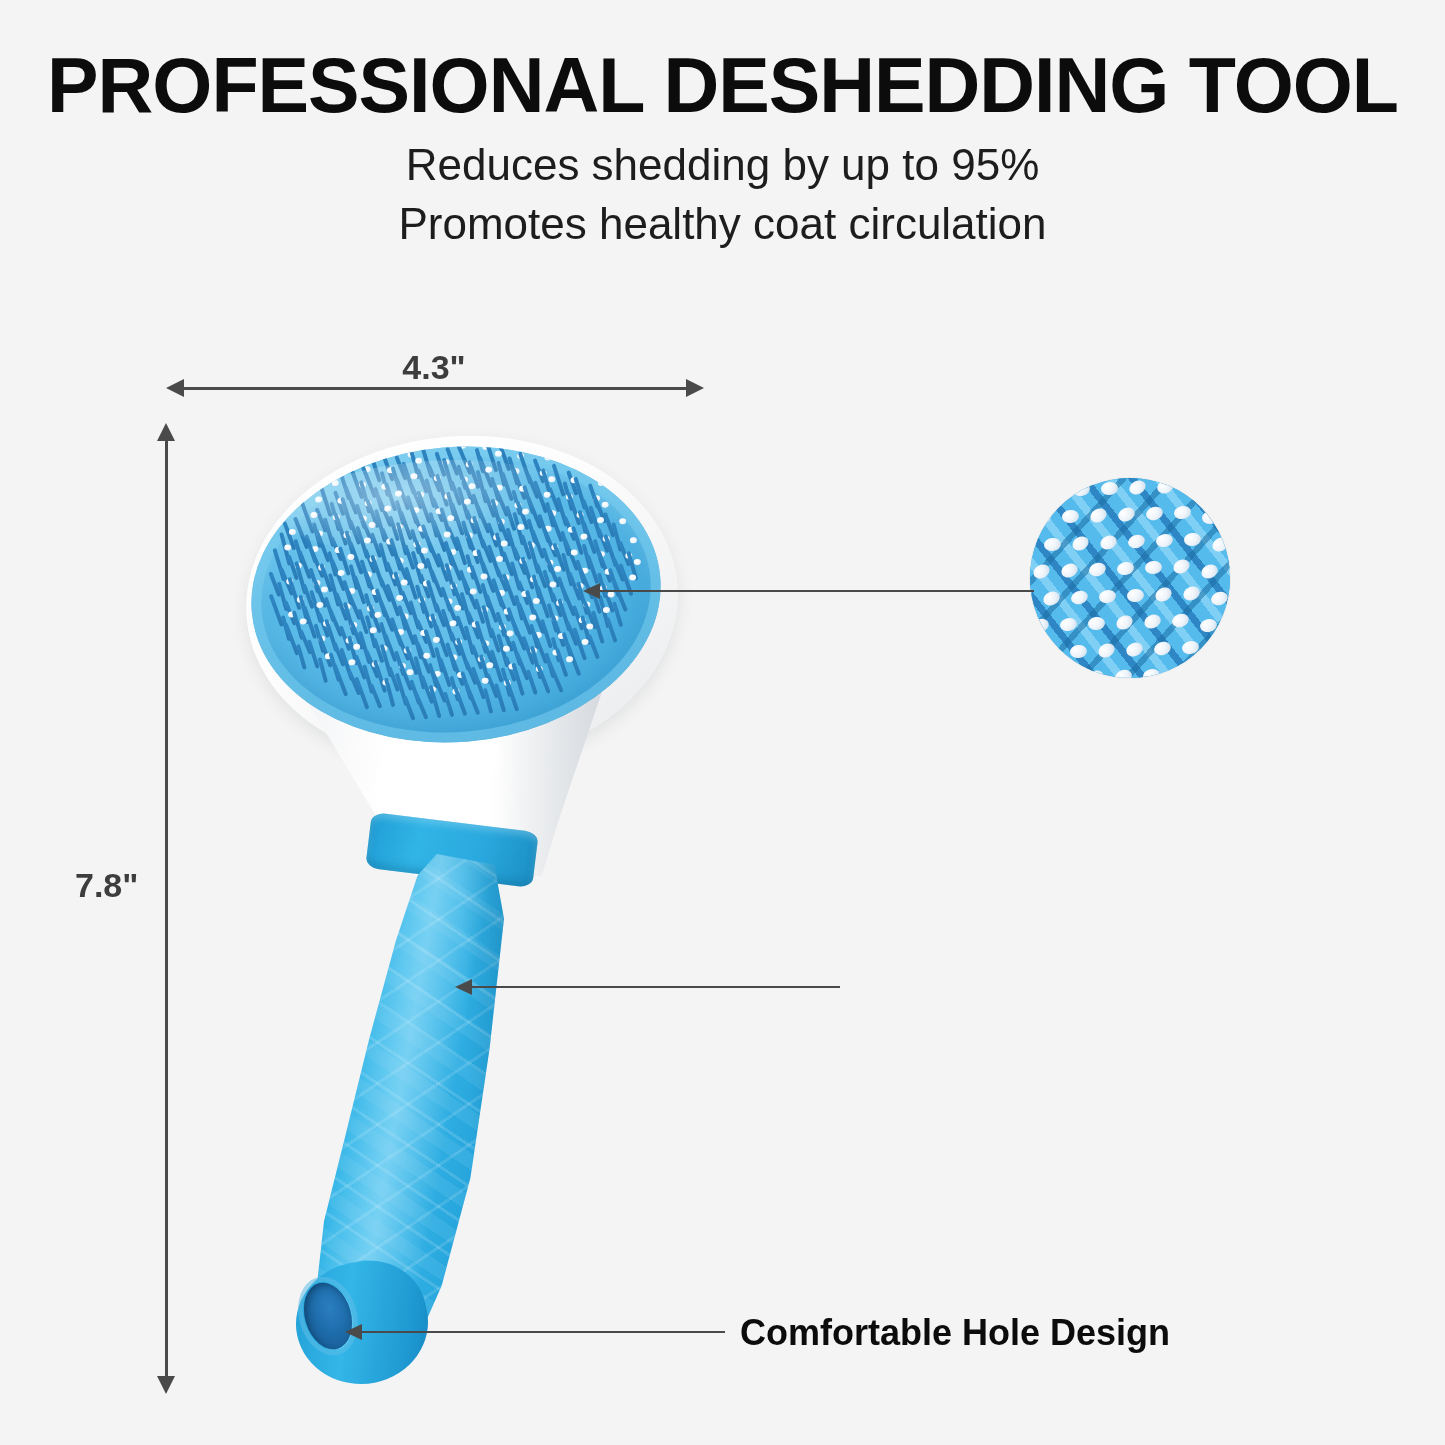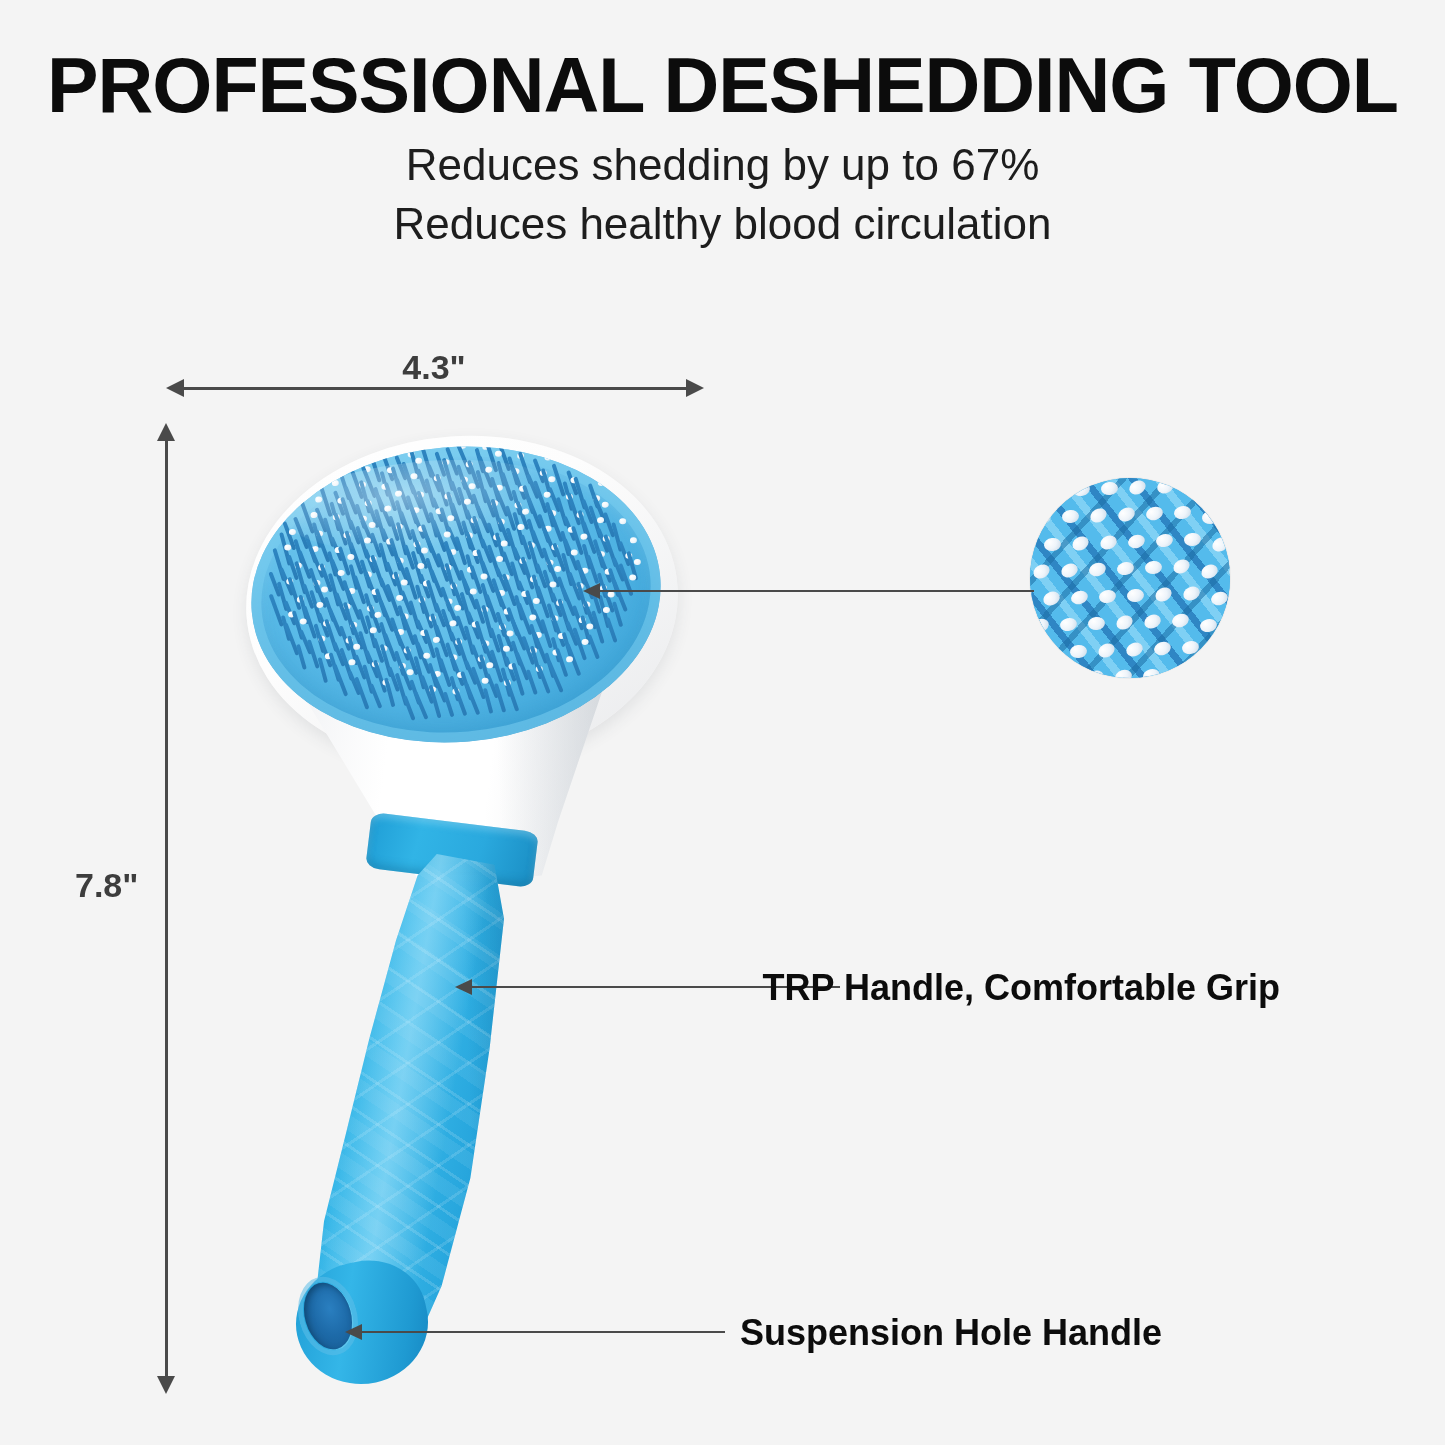--- a/index.html
+++ b/index.html
@@ -241,22 +241,22 @@
     transform:rotate(-16deg);
     box-shadow:inset 0 0 0 5px rgba(92,190,232,0.55);
   }
 </style>
 </head>
 <body>
 
 <div id="stage">
 
   <div class="title">PROFESSIONAL DESHEDDING TOOL</div>
-  <div class="sub s1">Reduces shedding by up to 67%</div>
-  <div class="sub s2">Reduces healthy blood circulation</div>
+  <div class="sub s1">Reduces shedding by up to 95%</div>
+  <div class="sub s2">Promotes healthy coat circulation</div>
 
   <div class="dim-label" id="dim-w-label">4.3"</div>
   <div class="hline" style="left:180px; top:387px; width:508px;"></div>
   <div class="arrowhead ah-left" style="left:166px; top:379px;"></div>
   <div class="arrowhead ah-right" style="left:686px; top:379px;"></div>
 
   <div class="dim-label" id="dim-h-label">7.8"</div>
   <div class="vline" style="left:165px; top:438px; height:940px;"></div>
   <div class="arrowhead ah-up" style="left:157px; top:423px;"></div>
   <div class="arrowhead ah-down" style="left:157px; top:1376px;"></div>
@@ -922,20 +922,19 @@
         </div>
     </div>
   </div>
 
   <div class="leader" style="left:598px; top:590px; width:436px;"></div>
   <div class="leader-ah" style="left:583px; top:583px;"></div>
 
   <div class="leader" style="left:470px; top:986px; width:370px;"></div>
   <div class="leader-ah" style="left:455px; top:979px;"></div>
   <div class="callout-text" id="callout-ergo-text">
-    <div>TRP Handle, Comfortable Grip</div>
   </div>
 
   <div class="leader" style="left:360px; top:1331px; width:365px;"></div>
   <div class="leader-ah" style="left:345px; top:1324px;"></div>
-  <div class="callout-text" id="callout-hole-text">Suspension Hole Handle</div>
+  <div class="callout-text" id="callout-hole-text">Comfortable Hole Design</div>
 
 </div>
 
 </body></html>

